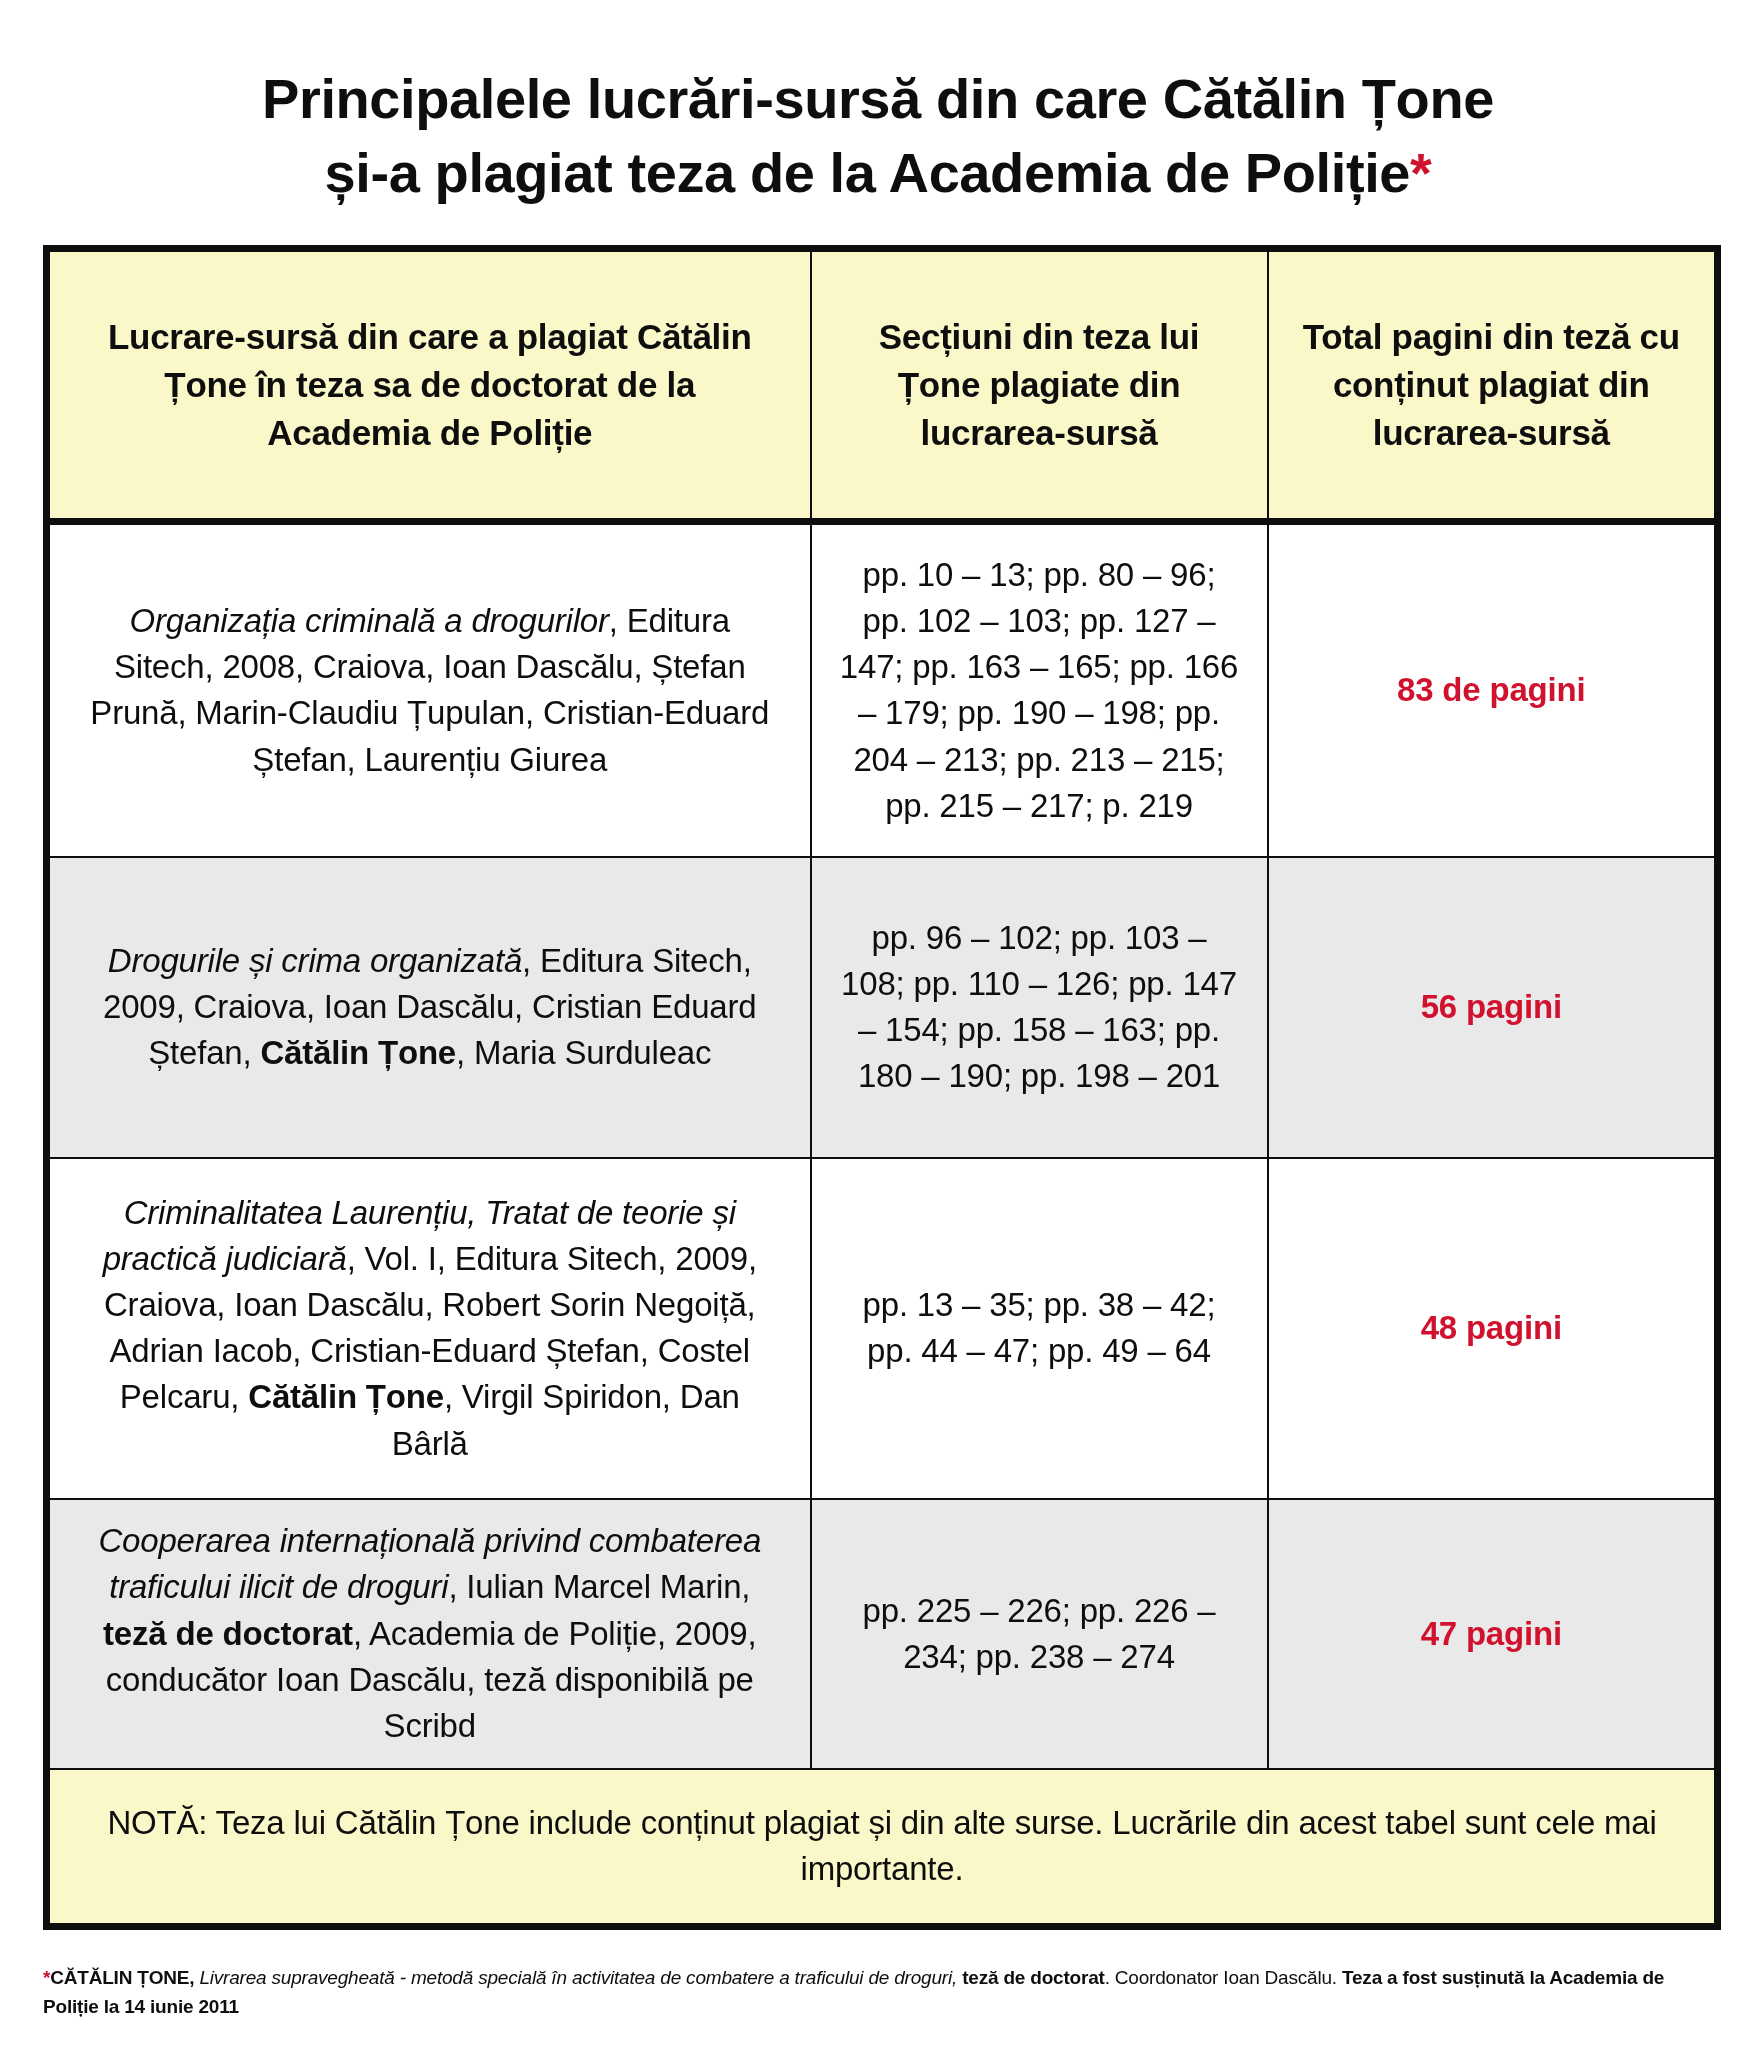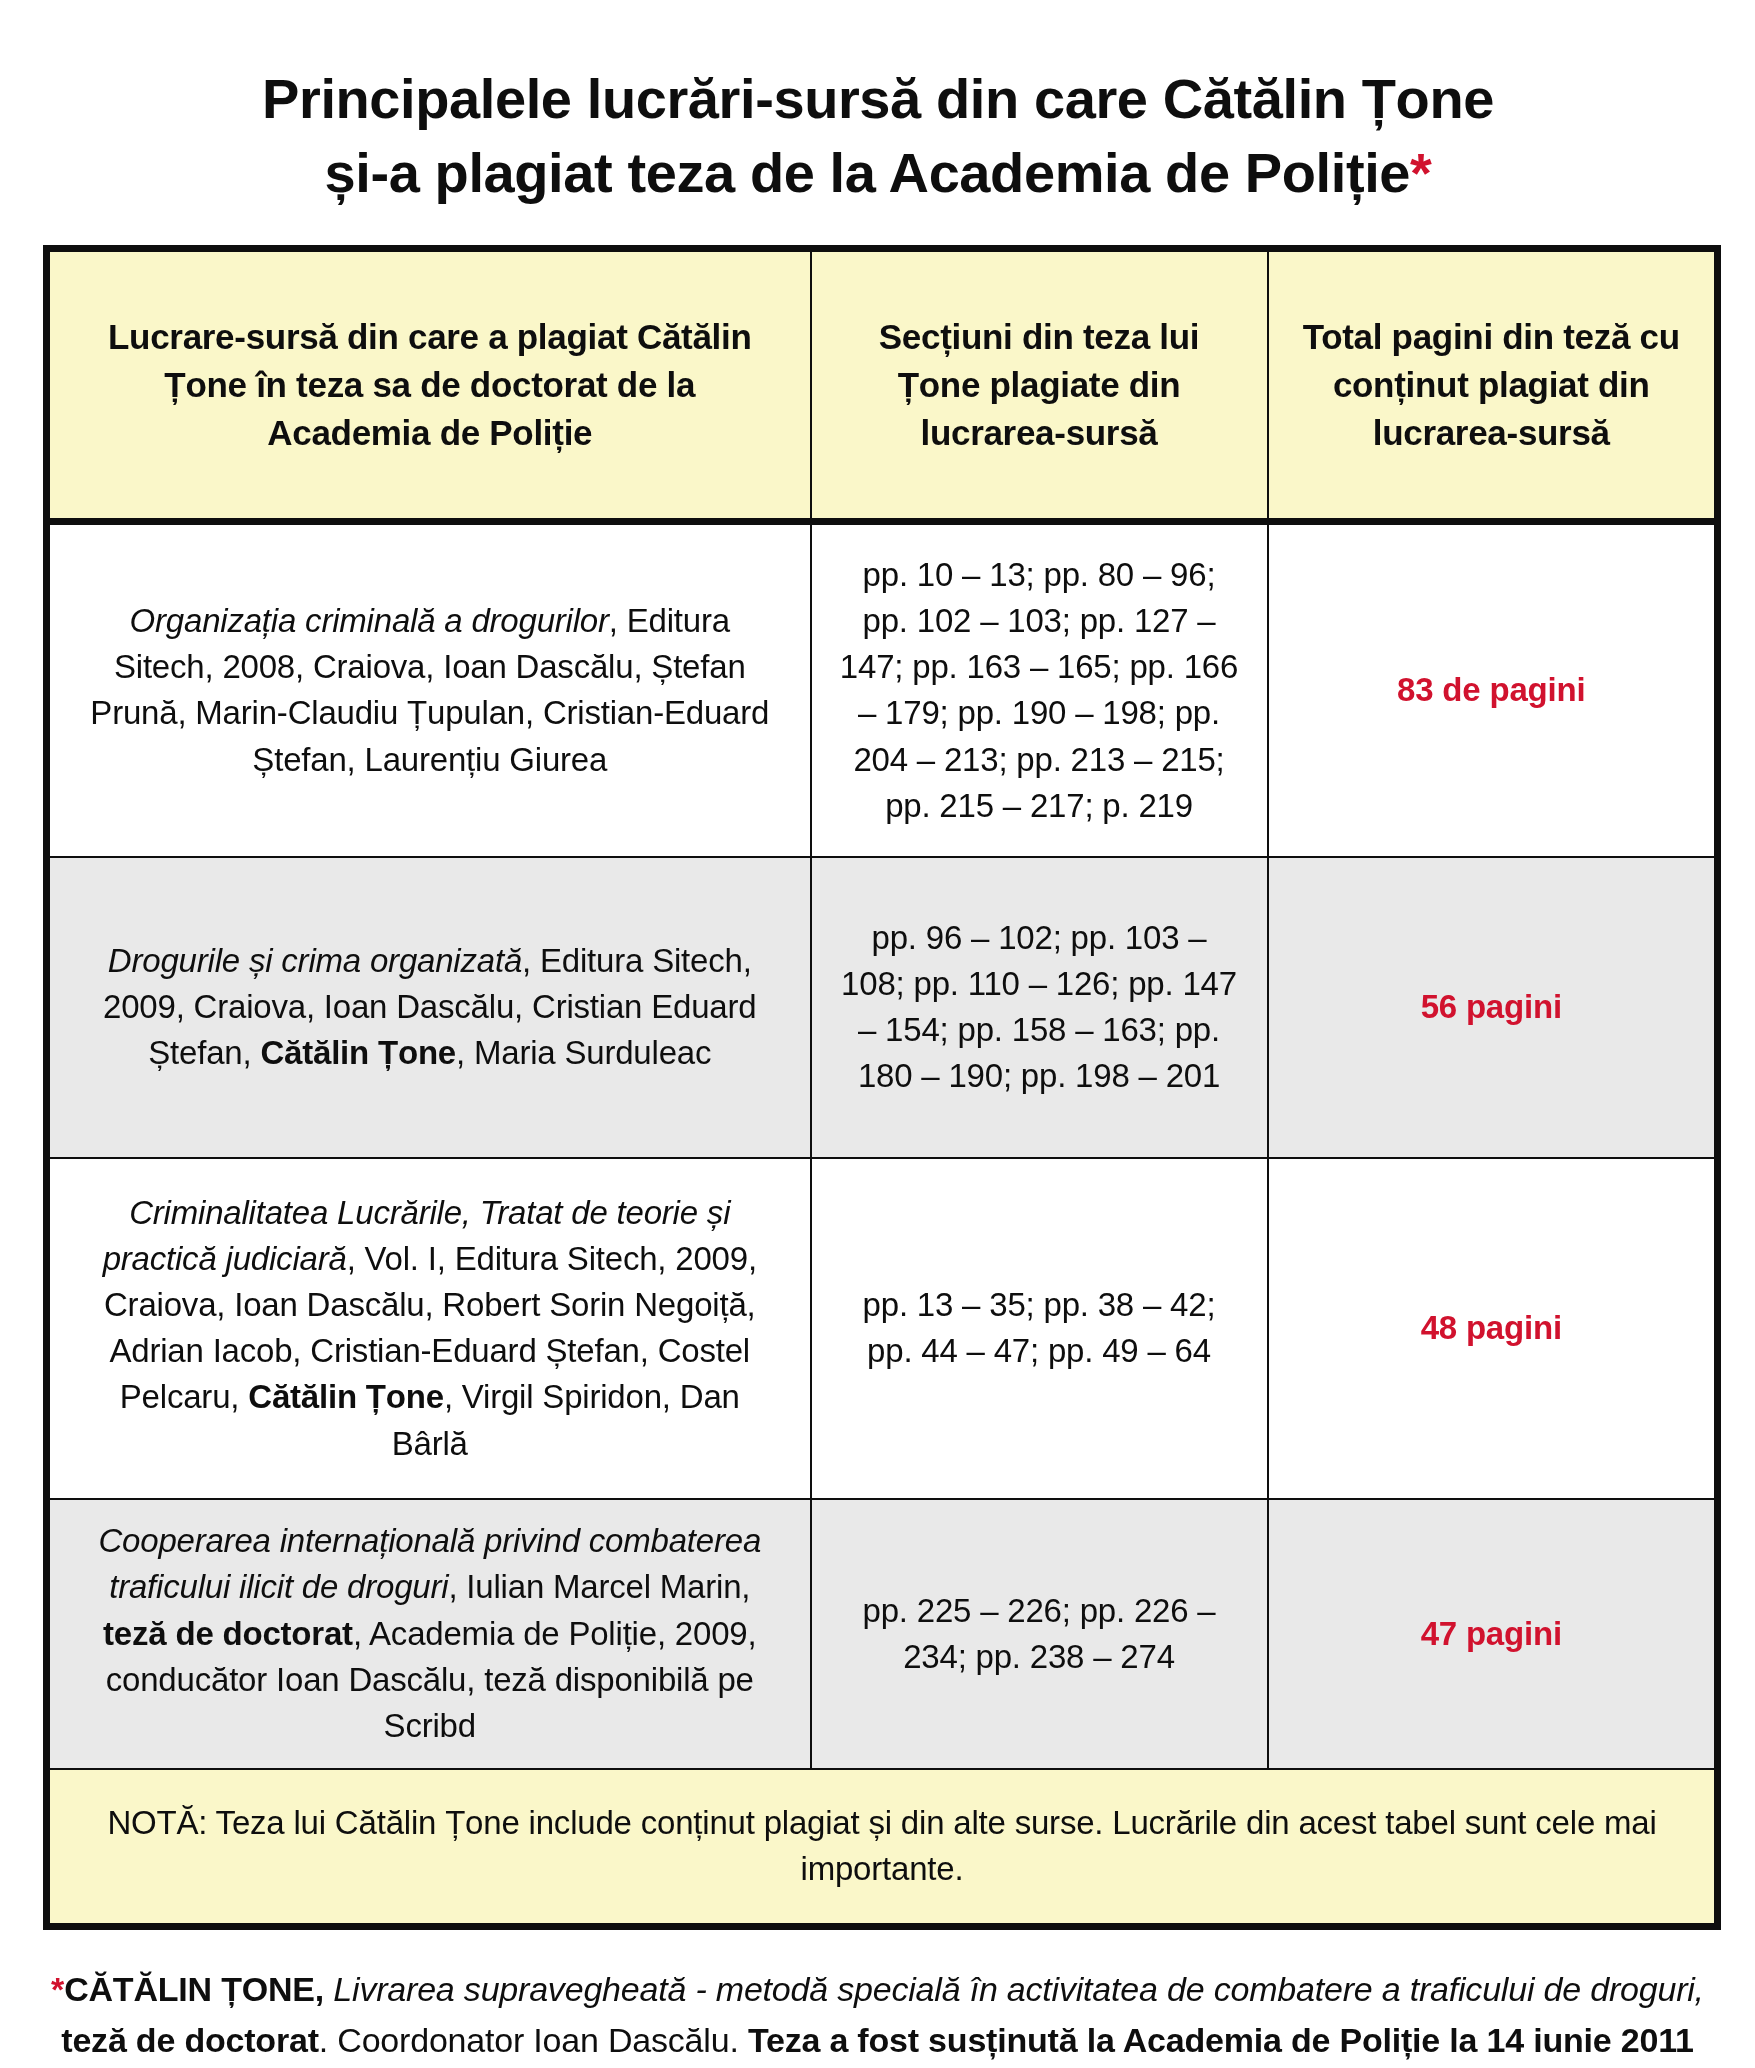--- a/index.html
+++ b/index.html
@@ -75,24 +75,23 @@
     background:var(--yellow);
     font-weight:400;
     font-size:35px;
     line-height:1.35;
     padding:29px 35px;
     letter-spacing:-0.3px;
     margin-top:43px;
   }
   .footnote{
     margin:34px 44px 0 43px;
-    font-size:34px;
+    font-size:19px;
     line-height:1.5;
     letter-spacing:-0.2px;
-    text-align:center;
   }
   .sg-b{font-weight:700;}
   .sg-i{font-style:italic;}
   .sg-red{color:var(--red);}
 </style>
 </head>
 <body>
 
 <div class="page">
 
@@ -116,21 +115,21 @@
         <td class="src"><span class="sg-i">Organizația criminală a drogurilor</span><span>, Editura Sitech, 2008, Craiova, Ioan Dascălu, Ștefan Prună, Marin-Claudiu Țupulan, Cristian-Eduard Ștefan, Laurențiu Giurea</span></td>
         <td class="sec">pp. 10 – 13; pp. 80 – 96; pp. 102 – 103; pp. 127 – 147; pp. 163 – 165; pp. 166 – 179; pp. 190 – 198; pp. 204 – 213; pp. 213 – 215; pp. 215 – 217; p. 219</td>
         <td class="tot">83 de pagini</td>
       </tr>
       <tr class="row-gray">
         <td class="src"><span class="sg-i">Drogurile și crima organizată</span><span>, Editura Sitech, 2009, Craiova, Ioan Dascălu, Cristian Eduard Ștefan, </span><span class="sg-b">Cătălin Țone</span><span>, Maria Surduleac</span></td>
         <td class="sec">pp. 96 – 102; pp. 103 – 108; pp. 110 – 126; pp. 147 – 154; pp. 158 – 163; pp. 180 – 190; pp. 198 – 201</td>
         <td class="tot">56 pagini</td>
       </tr>
       <tr class="row-white">
-        <td class="src"><span class="sg-i">Criminalitatea Lucrările, Tratat de teorie și practică judiciară</span><span>, Vol. I, Editura Sitech, 2009, Craiova, Ioan Dascălu, Robert Sorin Negoiță, Adrian Iacob, Cristian-Eduard Ștefan, Costel Pelcaru, </span><span class="sg-b">Cătălin Țone</span><span>, Virgil Spiridon, Dan Bârlă</span></td>
+        <td class="src"><span class="sg-i">Criminalitatea Laurențiu, Tratat de teorie și practică judiciară</span><span>, Vol. I, Editura Sitech, 2009, Craiova, Ioan Dascălu, Robert Sorin Negoiță, Adrian Iacob, Cristian-Eduard Ștefan, Costel Pelcaru, </span><span class="sg-b">Cătălin Țone</span><span>, Virgil Spiridon, Dan Bârlă</span></td>
         <td class="sec">pp. 13 – 35; pp. 38 – 42; pp. 44 – 47; pp. 49 – 64</td>
         <td class="tot">48 pagini</td>
       </tr>
       <tr class="row-gray">
         <td class="src"><span class="sg-i">Cooperarea internațională privind combaterea traficului ilicit de droguri</span><span>, Iulian Marcel Marin, </span><span class="sg-b">teză de doctorat</span><span>, Academia de Poliție, 2009, conducător Ioan Dascălu, teză disponibilă pe Scribd</span></td>
         <td class="sec">pp. 225 – 226; pp. 226 – 234; pp. 238 – 274</td>
         <td class="tot">47 pagini</td>
       </tr>
       <tr class="note-row">
         <td class="note" colspan="3">NOTĂ: Teza lui Cătălin Țone include conținut plagiat și din alte surse. Lucrările din acest tabel sunt cele mai importante.</td>

